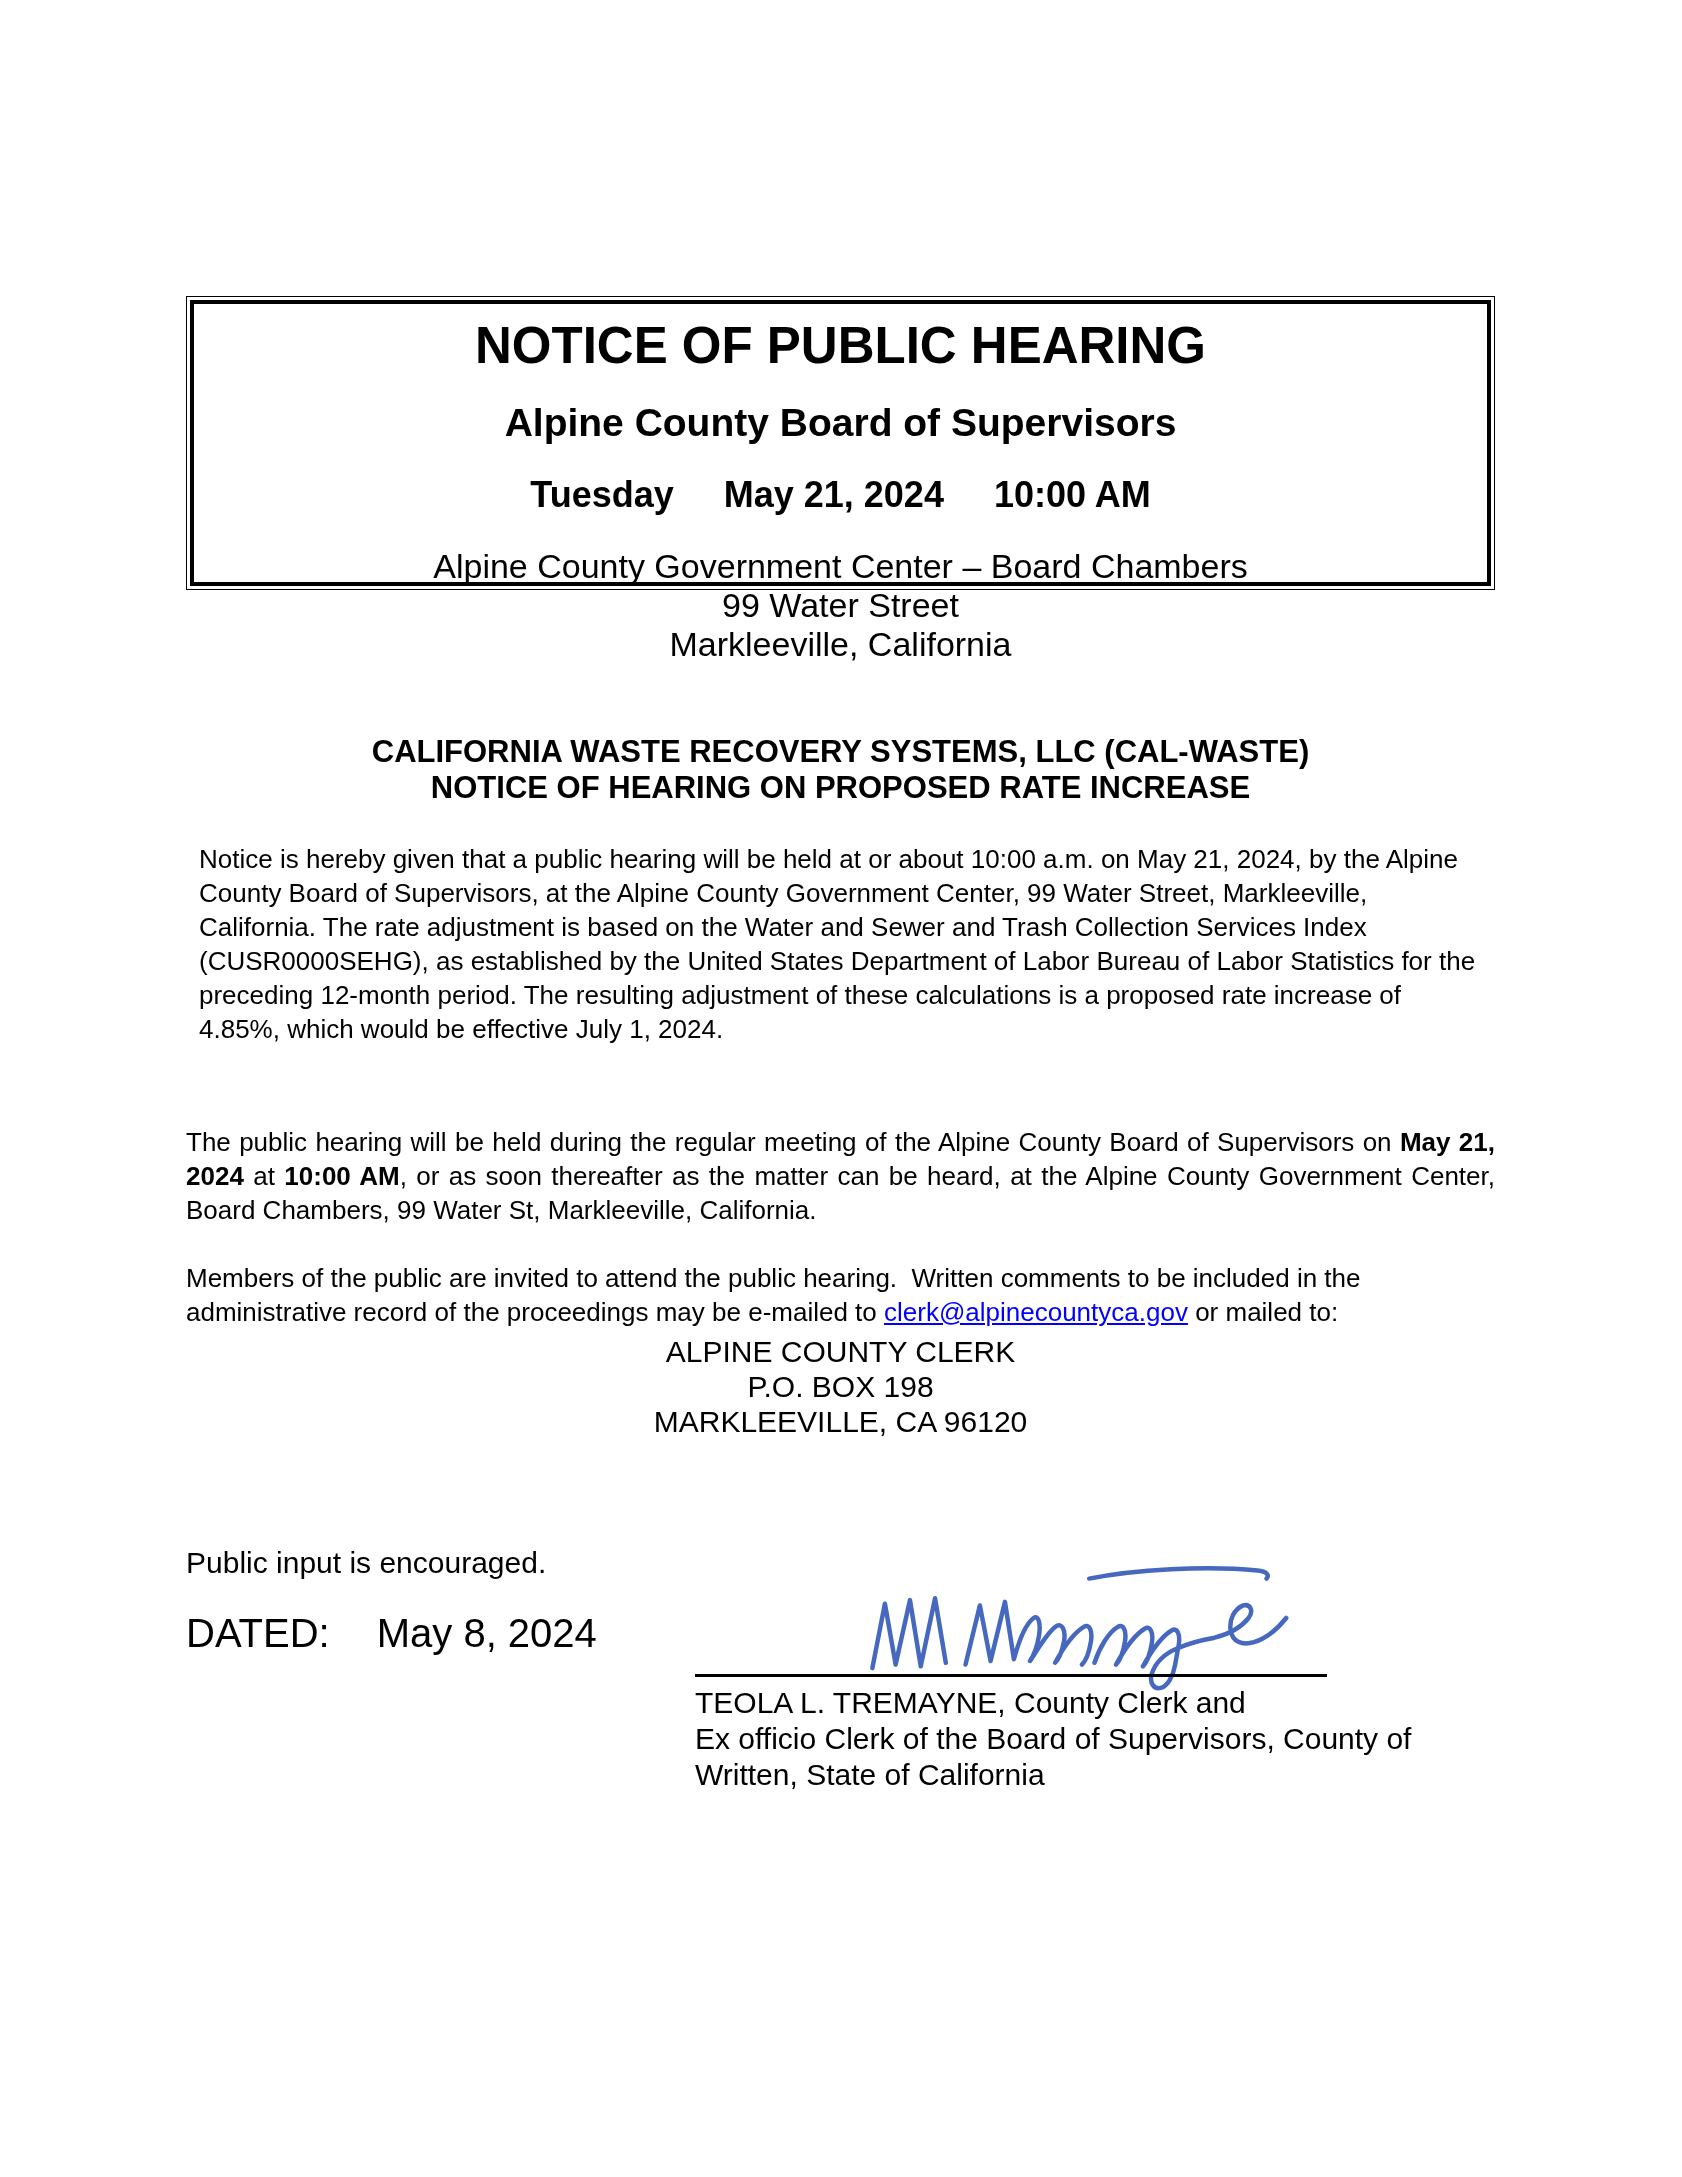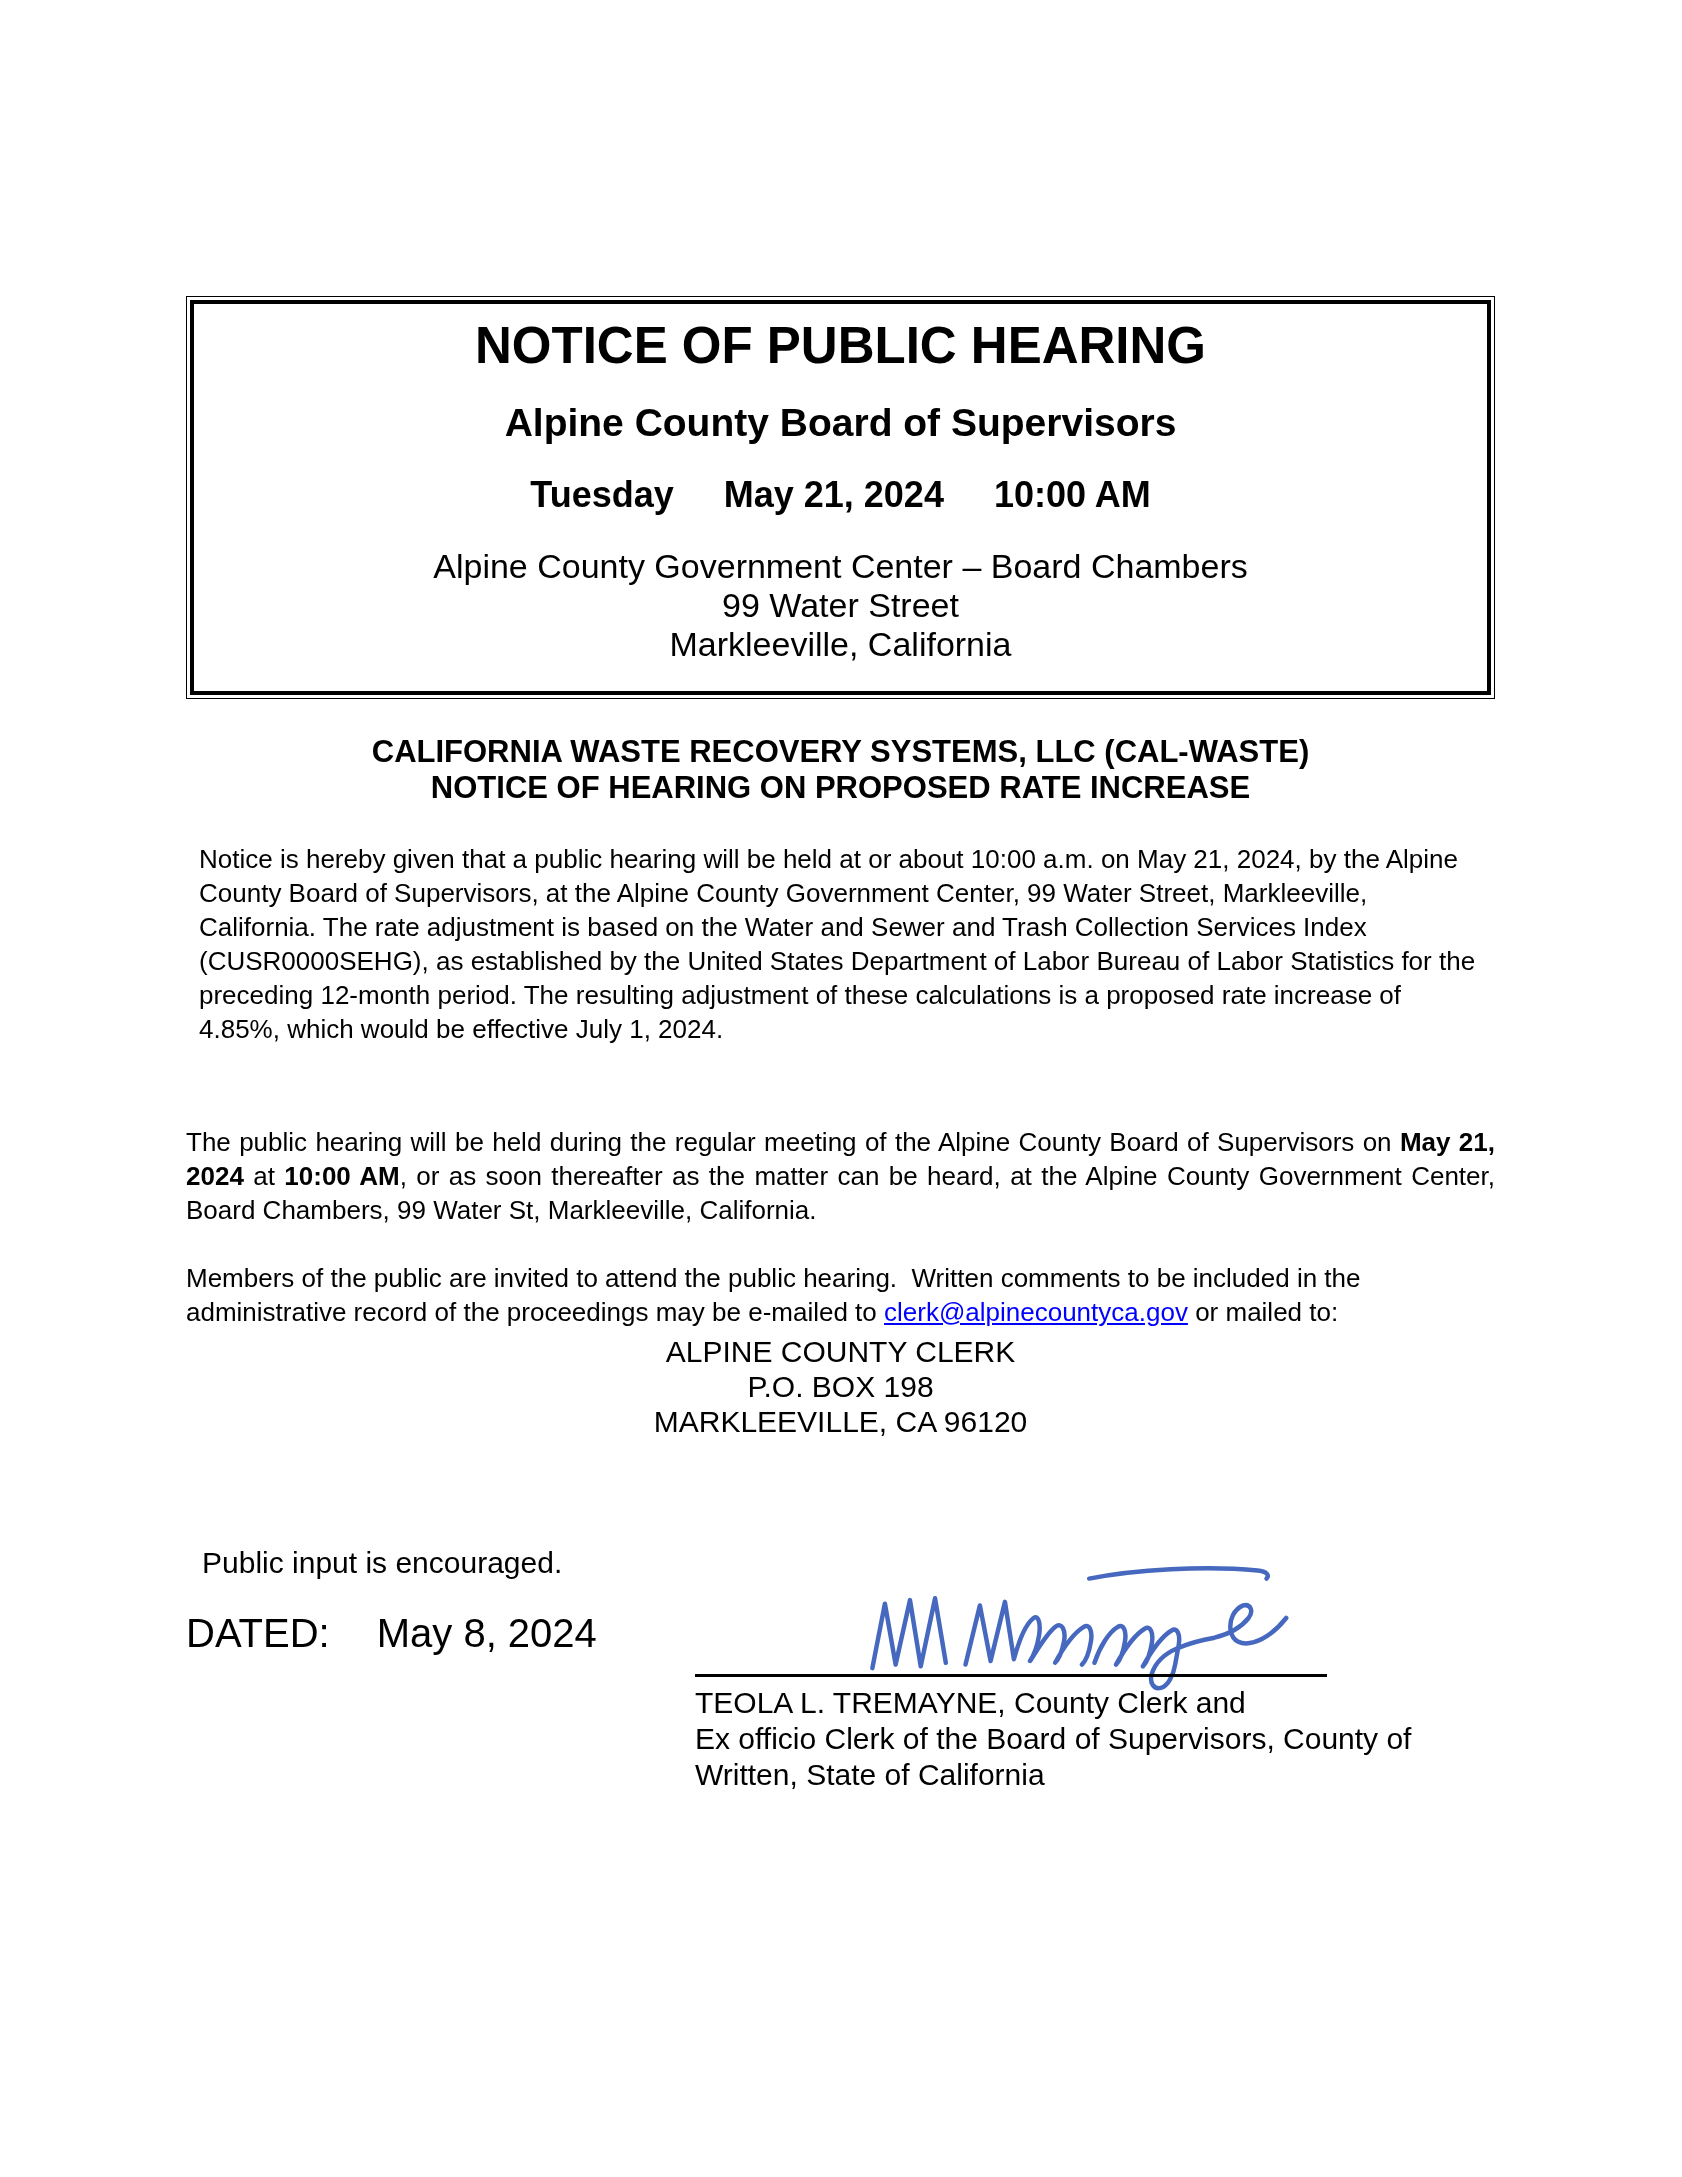--- a/index.html
+++ b/index.html
@@ -5,21 +5,21 @@
   html, body { margin:0; padding:0; background:#ffffff; }
   body {
     width:1683px; height:2177px;
     font-family:"Liberation Sans","DejaVu Sans",sans-serif;
     color:#000;
   }
   .page { position:relative; width:1683px; height:2177px; background:#fff; overflow:hidden; }
 
   
   .notice-box {
-    position:absolute; left:186px; top:296px; width:1309px; height:403px;
+    position:absolute; left:186px; top:296px; width:1309px; height:294px;
     border:1.8px solid #000; padding:2.7px; box-sizing:border-box;
   }
   .notice-box-inner {
     border:4.5px solid #000; width:100%; height:100%;
     box-sizing:border-box; text-align:center;
   }
   .box-title    { margin-top:14.3px; font-weight:bold; font-size:51px; line-height:56px; }
   .box-subtitle { margin-top:27px; font-weight:bold; font-size:39px; line-height:43px; }
   .box-datetime { margin-top:30px; font-weight:bold; font-size:36px; line-height:41px; }
   .box-datetime .dt-seg + .dt-seg { margin-left:50px; }
@@ -35,21 +35,21 @@
   .para-2 { left:186px; top:1125px; width:1309px; text-align:justify; }
   .para-3 { left:186px; top:1261px; width:1309px; text-align:left; }
 
   .email-link { color:var(--link,#0000FF); text-decoration:underline; cursor:pointer; }
 
   .clerk-address {
     position:absolute; left:186px; top:1334px; width:1309px;
     text-align:center; font-size:30px; line-height:35px;
   }
 
-  .public-input { position:absolute; left:202px; top:1546px; font-size:30px; line-height:34px; }
+  .public-input { position:absolute; left:186px; top:1546px; font-size:30px; line-height:34px; }
 
   .dated-line { position:absolute; left:186px; top:1616px; font-size:40px; line-height:34px; }
   .dated-value { margin-left:47px; }
 
   .signature-svg { position:absolute; left:695px; top:1557px; width:636px; height:139px; }
   .signature-svg path {
     fill:none; stroke:var(--signature_ink,#4668be);
     stroke-width:5; stroke-linecap:round; stroke-linejoin:round;
   }
   .sig-line { position:absolute; left:695px; top:1674px; width:632px; height:0; border-top:3.6px solid #000; }

